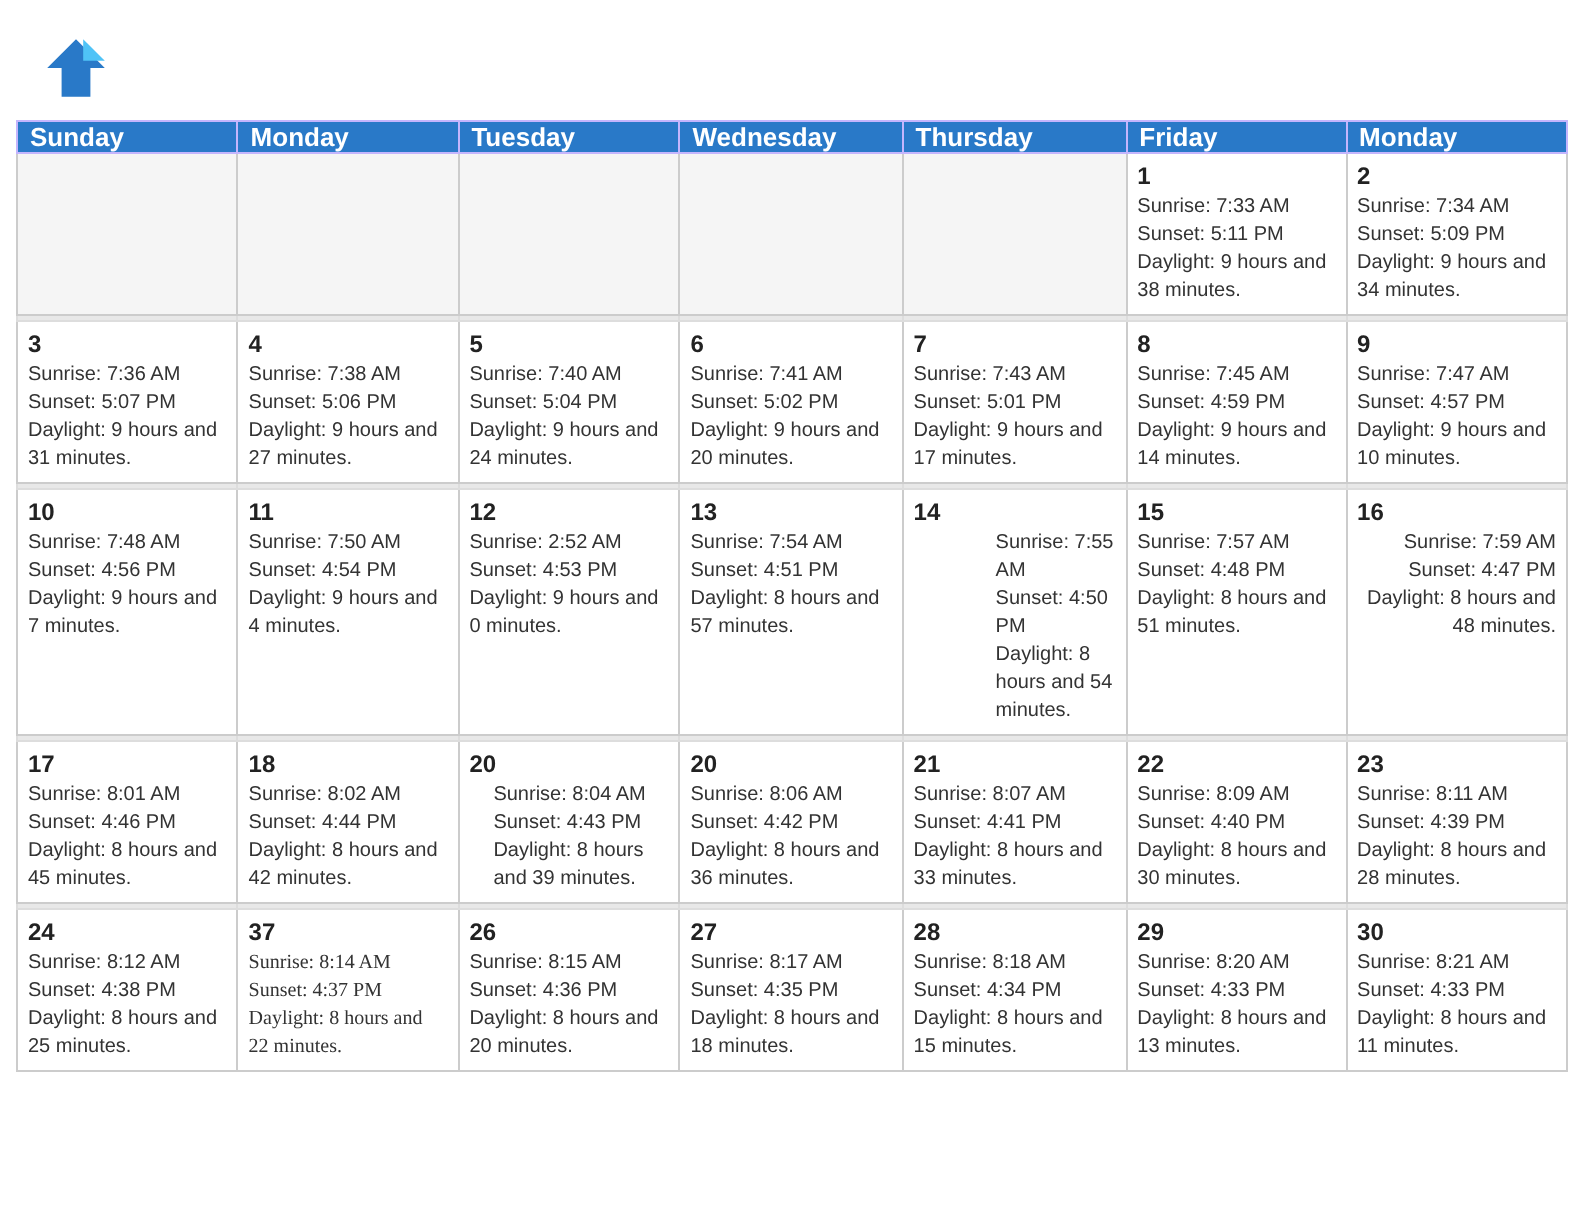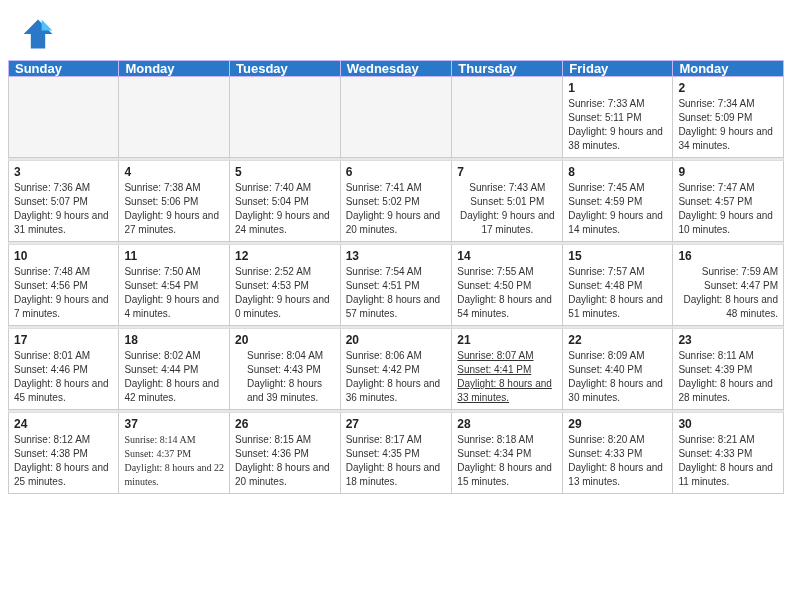--- a/index.html
+++ b/index.html
@@ -177,21 +177,21 @@
 Daylight: 9 hours and 24 minutes.</div>
           </td>
           <td>
             <div class="day-num">6</div>
             <div class="day-info" style="white-space: pre-line;">Sunrise: 7:41 AM
 Sunset: 5:02 PM
 Daylight: 9 hours and 20 minutes.</div>
           </td>
           <td>
             <div class="day-num">7</div>
-            <div class="day-info" style="white-space: pre-line; text-align: center;">Sunrise: 7:43 AM
+            <div class="day-info" style="white-space: pre-line;">Sunrise: 7:43 AM
 Sunset: 5:01 PM
 Daylight: 9 hours and 17 minutes.</div>
           </td>
           <td>
             <div class="day-num">8</div>
             <div class="day-info" style="white-space: pre-line;">Sunrise: 7:45 AM
 Sunset: 4:59 PM
 Daylight: 9 hours and 14 minutes.</div>
           </td>
           <td>
@@ -230,21 +230,21 @@
 Daylight: 9 hours and 0 minutes.</div>
           </td>
           <td>
             <div class="day-num">13</div>
             <div class="day-info" style="white-space: pre-line;">Sunrise: 7:54 AM
 Sunset: 4:51 PM
 Daylight: 8 hours and 57 minutes.</div>
           </td>
           <td>
             <div class="day-num">14</div>
-            <div class="day-info" style="white-space: pre-line;">Sunrise: 7:55 AM
+            <div class="day-info" style="white-space: pre-line; margin-left: 41px;">Sunrise: 7:55 AM
 Sunset: 4:50 PM
 Daylight: 8 hours and 54 minutes.</div>
           </td>
           <td>
             <div class="day-num">15</div>
             <div class="day-info" style="white-space: pre-line;">Sunrise: 7:57 AM
 Sunset: 4:48 PM
 Daylight: 8 hours and 51 minutes.</div>
           </td>
           <td>
@@ -283,21 +283,21 @@
 Daylight: 8 hours and 39 minutes.</div>
           </td>
           <td>
             <div class="day-num">20</div>
             <div class="day-info" style="white-space: pre-line;">Sunrise: 8:06 AM
 Sunset: 4:42 PM
 Daylight: 8 hours and 36 minutes.</div>
           </td>
           <td>
             <div class="day-num">21</div>
-            <div class="day-info" style="white-space: pre-line; text-decoration: underline;">Sunrise: 8:07 AM
+            <div class="day-info" style="white-space: pre-line;">Sunrise: 8:07 AM
 Sunset: 4:41 PM
 Daylight: 8 hours and 33 minutes.</div>
           </td>
           <td>
             <div class="day-num">22</div>
             <div class="day-info" style="white-space: pre-line;">Sunrise: 8:09 AM
 Sunset: 4:40 PM
 Daylight: 8 hours and 30 minutes.</div>
           </td>
           <td>

